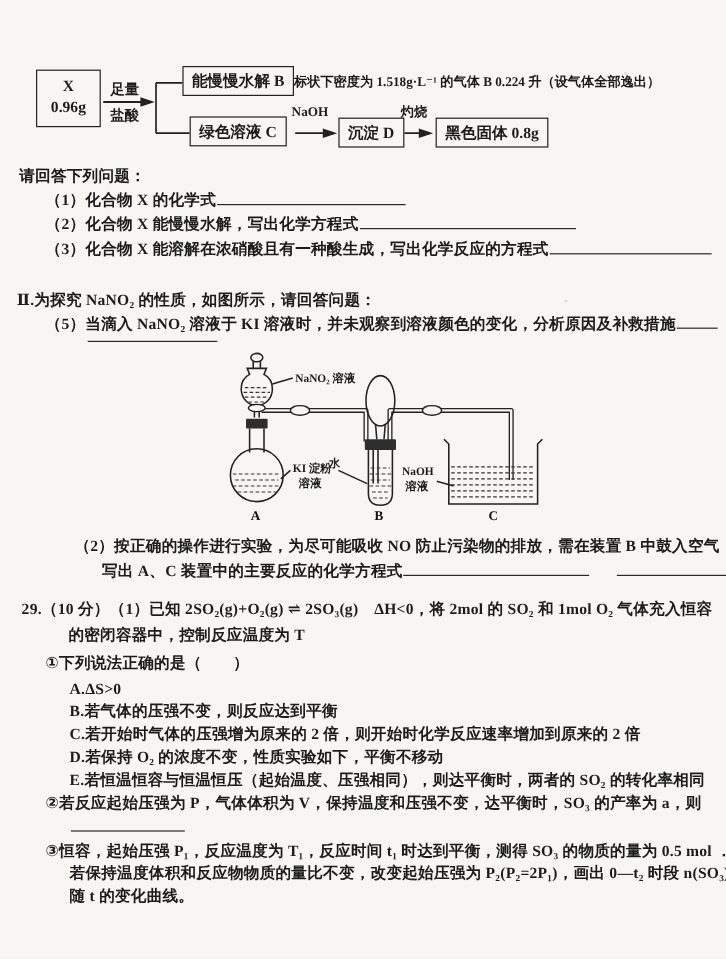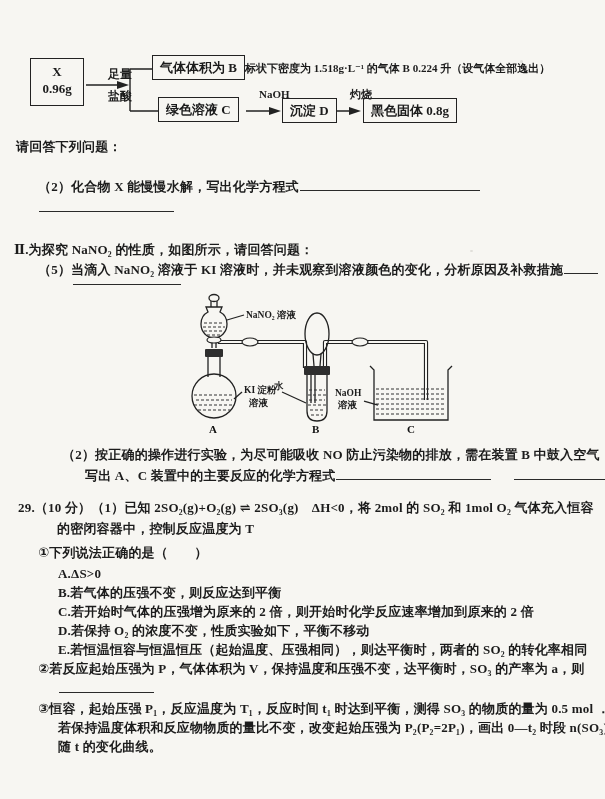--- a/index.html
+++ b/index.html
@@ -18,21 +18,21 @@
     display:inline-block; height:12px; border-bottom:1.5px solid #2a2a2a;
     vertical-align:baseline; margin-left:1px;
   }
   .gap { display:inline-block; width:22px; }
   .flow { position:absolute; left:0; top:46px; width:605px; height:95px; }
   .fbox {
     position:absolute; border:1.6px solid #222; padding:3px 7px;
     font-size:13px; line-height:17px; white-space:nowrap; text-align:center;
     background:transparent;
   }
-  .flabel { position:absolute; font-size:12px; line-height:13px; white-space:nowrap;margin-left:16px; }
+  .flabel { position:absolute; font-size:12px; line-height:13px; white-space:nowrap; }
   .fnote { position:absolute; font-size:11px; white-space:nowrap; letter-spacing:0; }
   .flow svg, .appar { position:absolute; }
   .appar text, .flow text { font-weight:600; }
   .t { font-size:9.5px; fill:#1c1c1c; }
   .dev { font-size:11px; fill:#111; font-weight:700; }
   .stroke { stroke:#222; fill:none; stroke-width:1.3; }
   .liq { stroke:#333; fill:none; stroke-width:1; stroke-dasharray:3 2; }
   .pipe-o { stroke:#222; fill:none; stroke-width:4.2; stroke-linejoin:round; }
   .pipe-i { stroke:#f7f6f2; fill:none; stroke-width:2; stroke-linejoin:round; }
   .conn { fill:#f7f6f2; stroke:#222; stroke-width:1.2; }
@@ -58,32 +58,33 @@
       <polygon points="269,61 281,65 269,69" fill="#222"></polygon>
       <path d="M337,65 H350" stroke="#222" stroke-width="1.5" fill="none"></path>
       <polygon points="349,61 361,65 349,69" fill="#222"></polygon>
     </svg>
     <div class="fbox" style="left:30px;top:12px;width:54px;height:48px;padding-top:4px">
       <div>X</div>
       <div>0.96g</div>
     </div>
     <div class="flabel" style="left:92px;top:22px">足量</div>
     <div class="flabel" style="left:92px;top:44px">盐酸</div>
-    <div class="fbox" style="left:152px;top:9px">气体体积为 B</div>
+    <div class="fbox" style="left:152px;top:9px">能慢慢水解 B</div>
     <div class="fnote" style="left:245px;top:15px">标状下密度为 1.518g·L⁻¹ 的气体 B 0.224 升（设气体全部逸出）</div>
     <div class="fbox" style="left:158px;top:51px">绿色溶液 C</div>
     <div class="flabel" style="left:243px;top:42px;font-size:11px">NaOH</div>
     <div class="fbox" style="left:282px;top:52px">沉淀 D</div>
     <div class="flabel" style="left:334px;top:42px;font-size:11px">灼烧</div>
     <div class="fbox" style="left:363px;top:52px">黑色固体 0.8g</div>
   </div>
 
   <div class="line" style="left:16px;top:138px">请回答下列问题：</div>
+  <div class="line" style="left:38px;top:158px"><span>（1）化合物 X 的化学式</span><span class="blank" style="width:157px"></span></div>
   <div class="line" style="left:38px;top:178px"><span>（2）化合物 X 能慢慢水解，写出化学方程式</span><span class="blank" style="width:180px"></span></div>
-  <div class="line" style="left:38px;top:199px"><span class="blank" style="width:135px"></span></div>
+  <div class="line" style="left:38px;top:199px"><span>（3）化合物 X 能溶解在浓硝酸且有一种酸生成，写出化学反应的方程式</span><span class="blank" style="width:135px"></span></div>
 
   <div class="line" style="left:14px;top:241px">Ⅱ.为探究 NaNO₂ 的性质，如图所示，请回答问题：</div>
   <div class="line" style="left:38px;top:261px"><span>（5）当滴入 NaNO₂ 溶液于 KI 溶液时，并未观察到溶液颜色的变化，分析原因及补救措施</span><span class="blank" style="width:34px"></span></div>
   <div class="line" style="left:72px;top:272px"><span class="blank" style="width:108px"></span></div>
 
   <svg class="appar" style="left:178px;top:292px" width="285" height="150" viewBox="0 0 285 150">
 
     <path class="pipe-o" d="M40,50 H127 V76"></path>
     <path class="pipe-i" d="M40,50 H127 V76"></path>
     <path class="pipe-o" d="M147,76 V50 H248 V108"></path>

